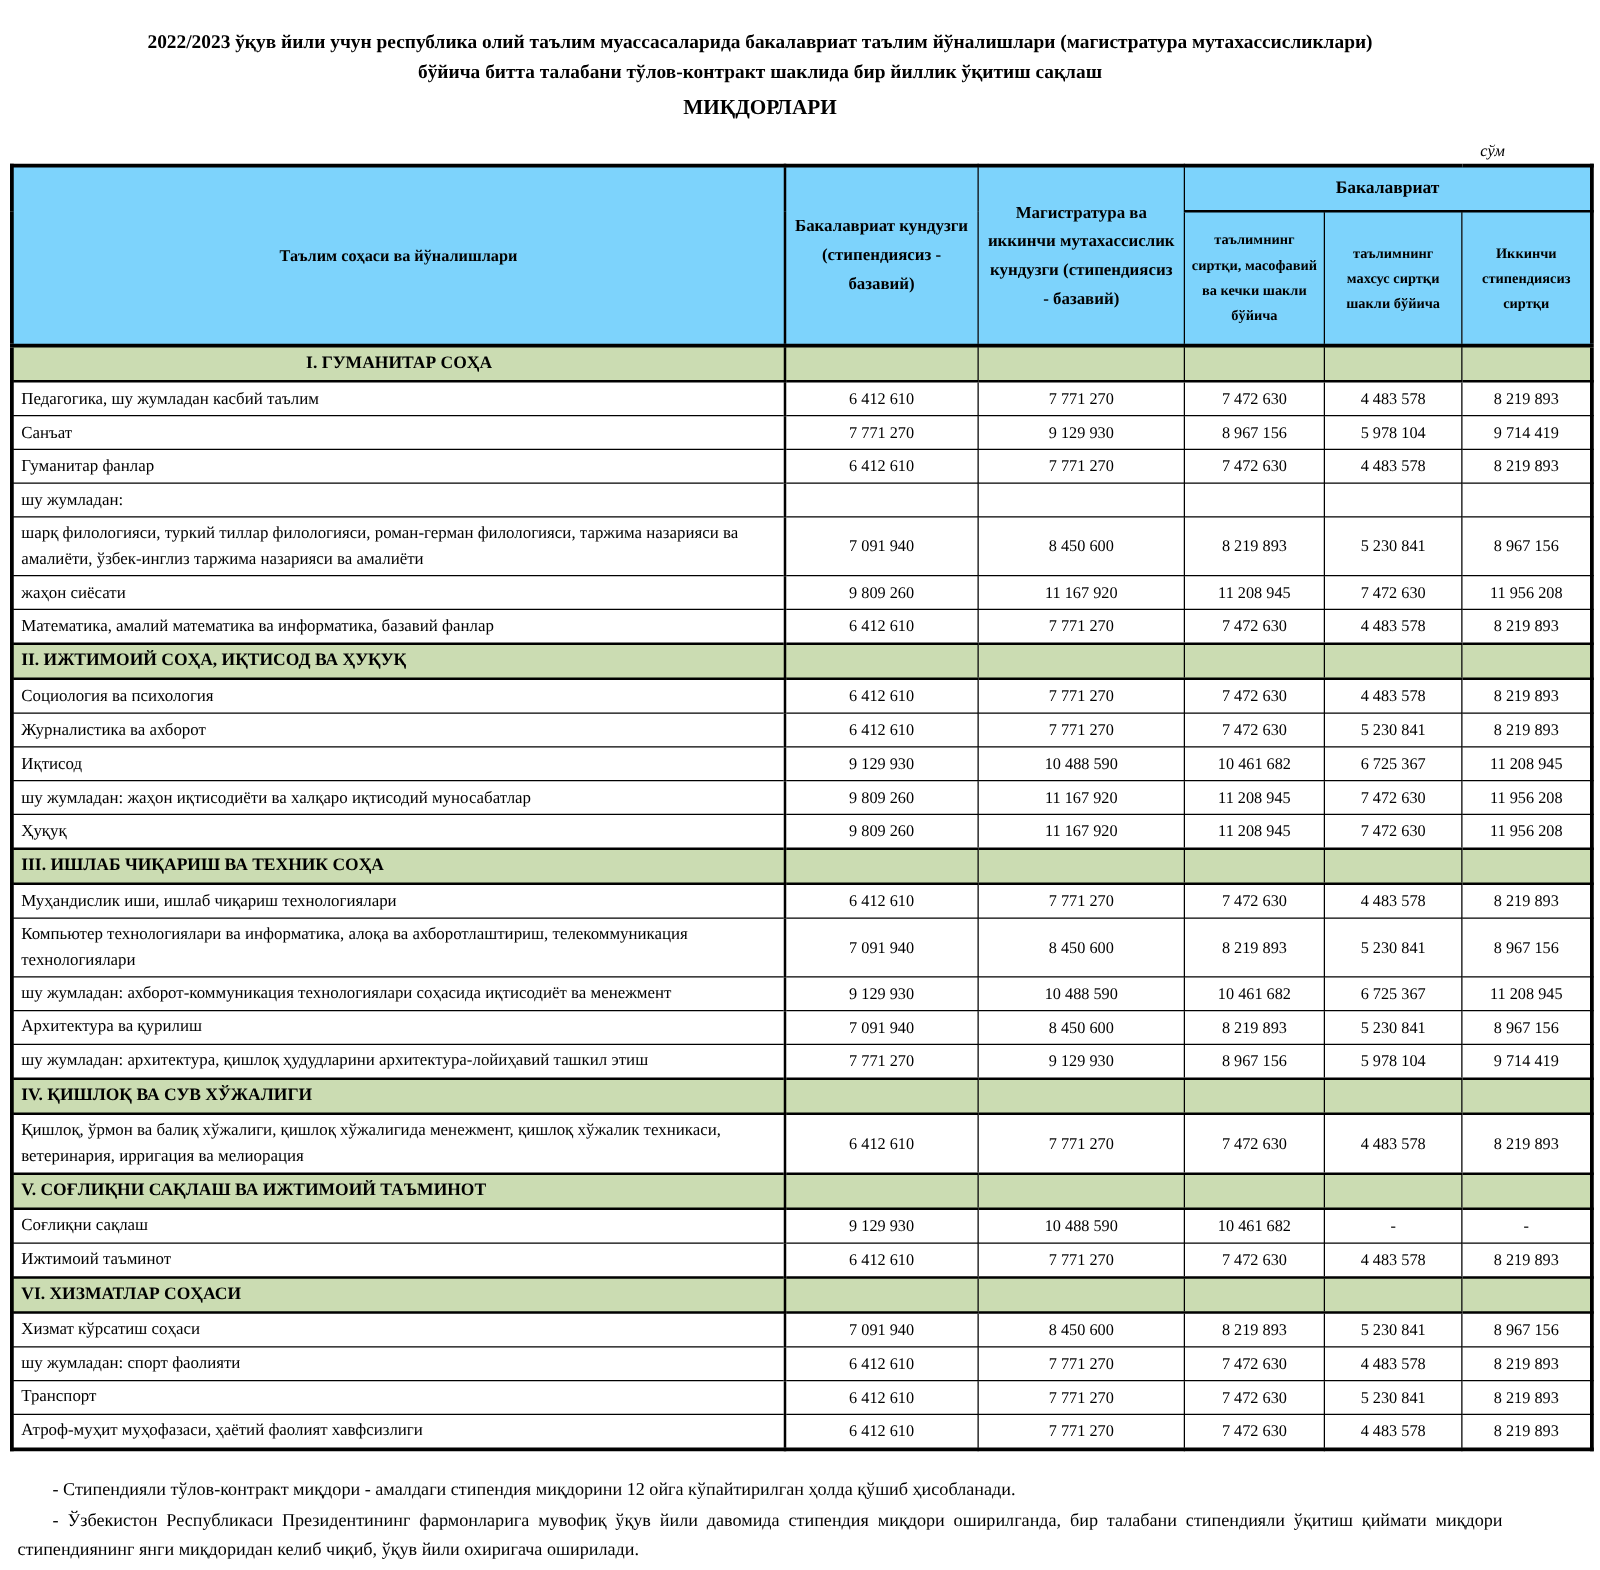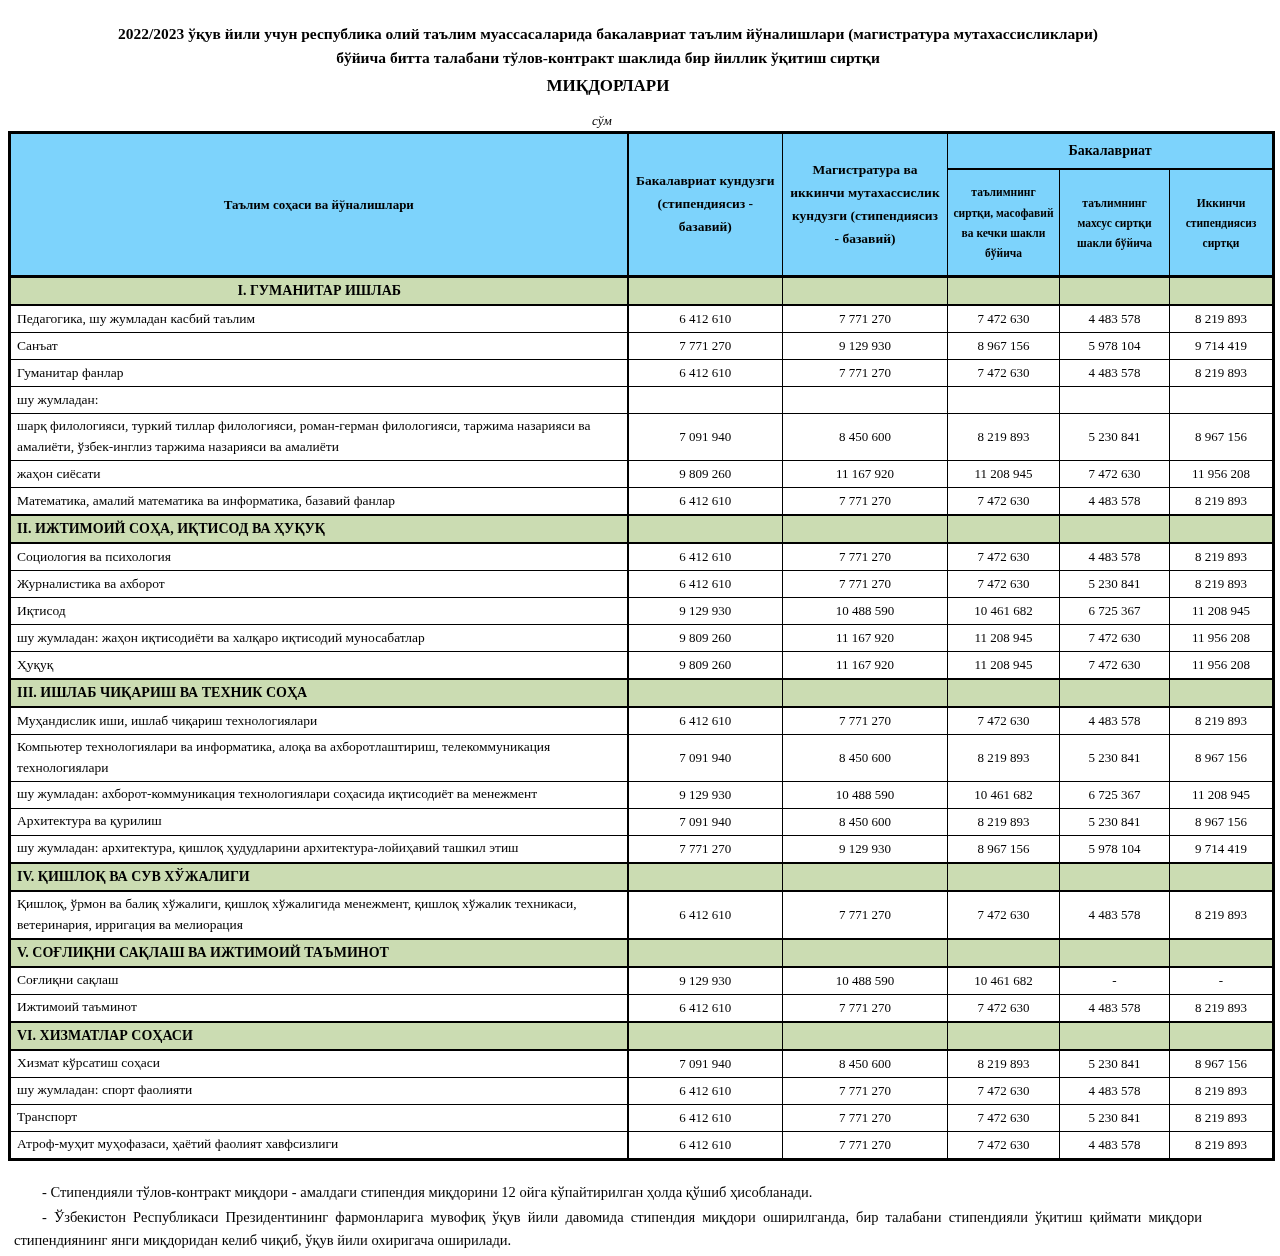--- a/index.html
+++ b/index.html
@@ -23,21 +23,21 @@
   .title-line1, .title-line2 {
     font-size: 15.5px;
     line-height: 1.55;
   }
   .title-line3 {
     font-size: 17px;
     line-height: 1.6;
     margin-top: 2px;
   }
   .currency-label {
-    text-align: center;
+    text-align: right;
     font-style: italic;
     font-size: 13px;
     padding-right: 12px;
     margin-top: 14px;
     margin-bottom: 2px;
   }
   table.fee-table {
     border-collapse: collapse;
     table-layout: fixed;
     width: 1264px;
@@ -98,21 +98,21 @@
     text-align: justify;
   }
 </style>
 </head>
 <body>
 
 <div class="page">
 
   <div class="title-block">
     <div class="title-line1">2022/2023 ўқув йили учун республика олий таълим муассасаларида бакалавриат таълим йўналишлари (магистратура мутахассисликлари)</div>
-    <div class="title-line2">бўйича битта талабани тўлов-контракт шаклида бир йиллик ўқитиш сиртқи</div>
+    <div class="title-line2">бўйича битта талабани тўлов-контракт шаклида бир йиллик ўқитиш сақлаш</div>
     <div class="title-line3">МИҚДОРЛАРИ</div>
   </div>
 
   <div class="currency-label">сўм</div>
 
   <table class="fee-table">
     <colgroup>
       <col class="c-label">
         <col class="c-bach">
         <col class="c-mast">
@@ -128,21 +128,21 @@
         <th class="th-group" colspan="3">Бакалавриат</th>
       </tr>
       <tr>
         <th class="th-sub">таълимнинг сиртқи, масофавий ва кечки шакли бўйича</th>
         <th class="th-sub">таълимнинг махсус сиртқи шакли бўйича</th>
         <th class="th-sub">Иккинчи стипендиясиз сиртқи</th>
       </tr>
     </thead>
     <tbody>
         <tr class="section-row center">
-          <td class="section-title">I. ГУМАНИТАР ИШЛАБ</td>
+          <td class="section-title">I. ГУМАНИТАР СОҲА</td>
           <td></td>
           <td></td>
           <td></td>
           <td></td>
           <td></td>
         </tr>
         <tr>
           <td class="label-cell">Педагогика, шу жумладан касбий таълим</td>
           <td class="num-cell">6 412 610</td>
           <td class="num-cell">7 771 270</td>

